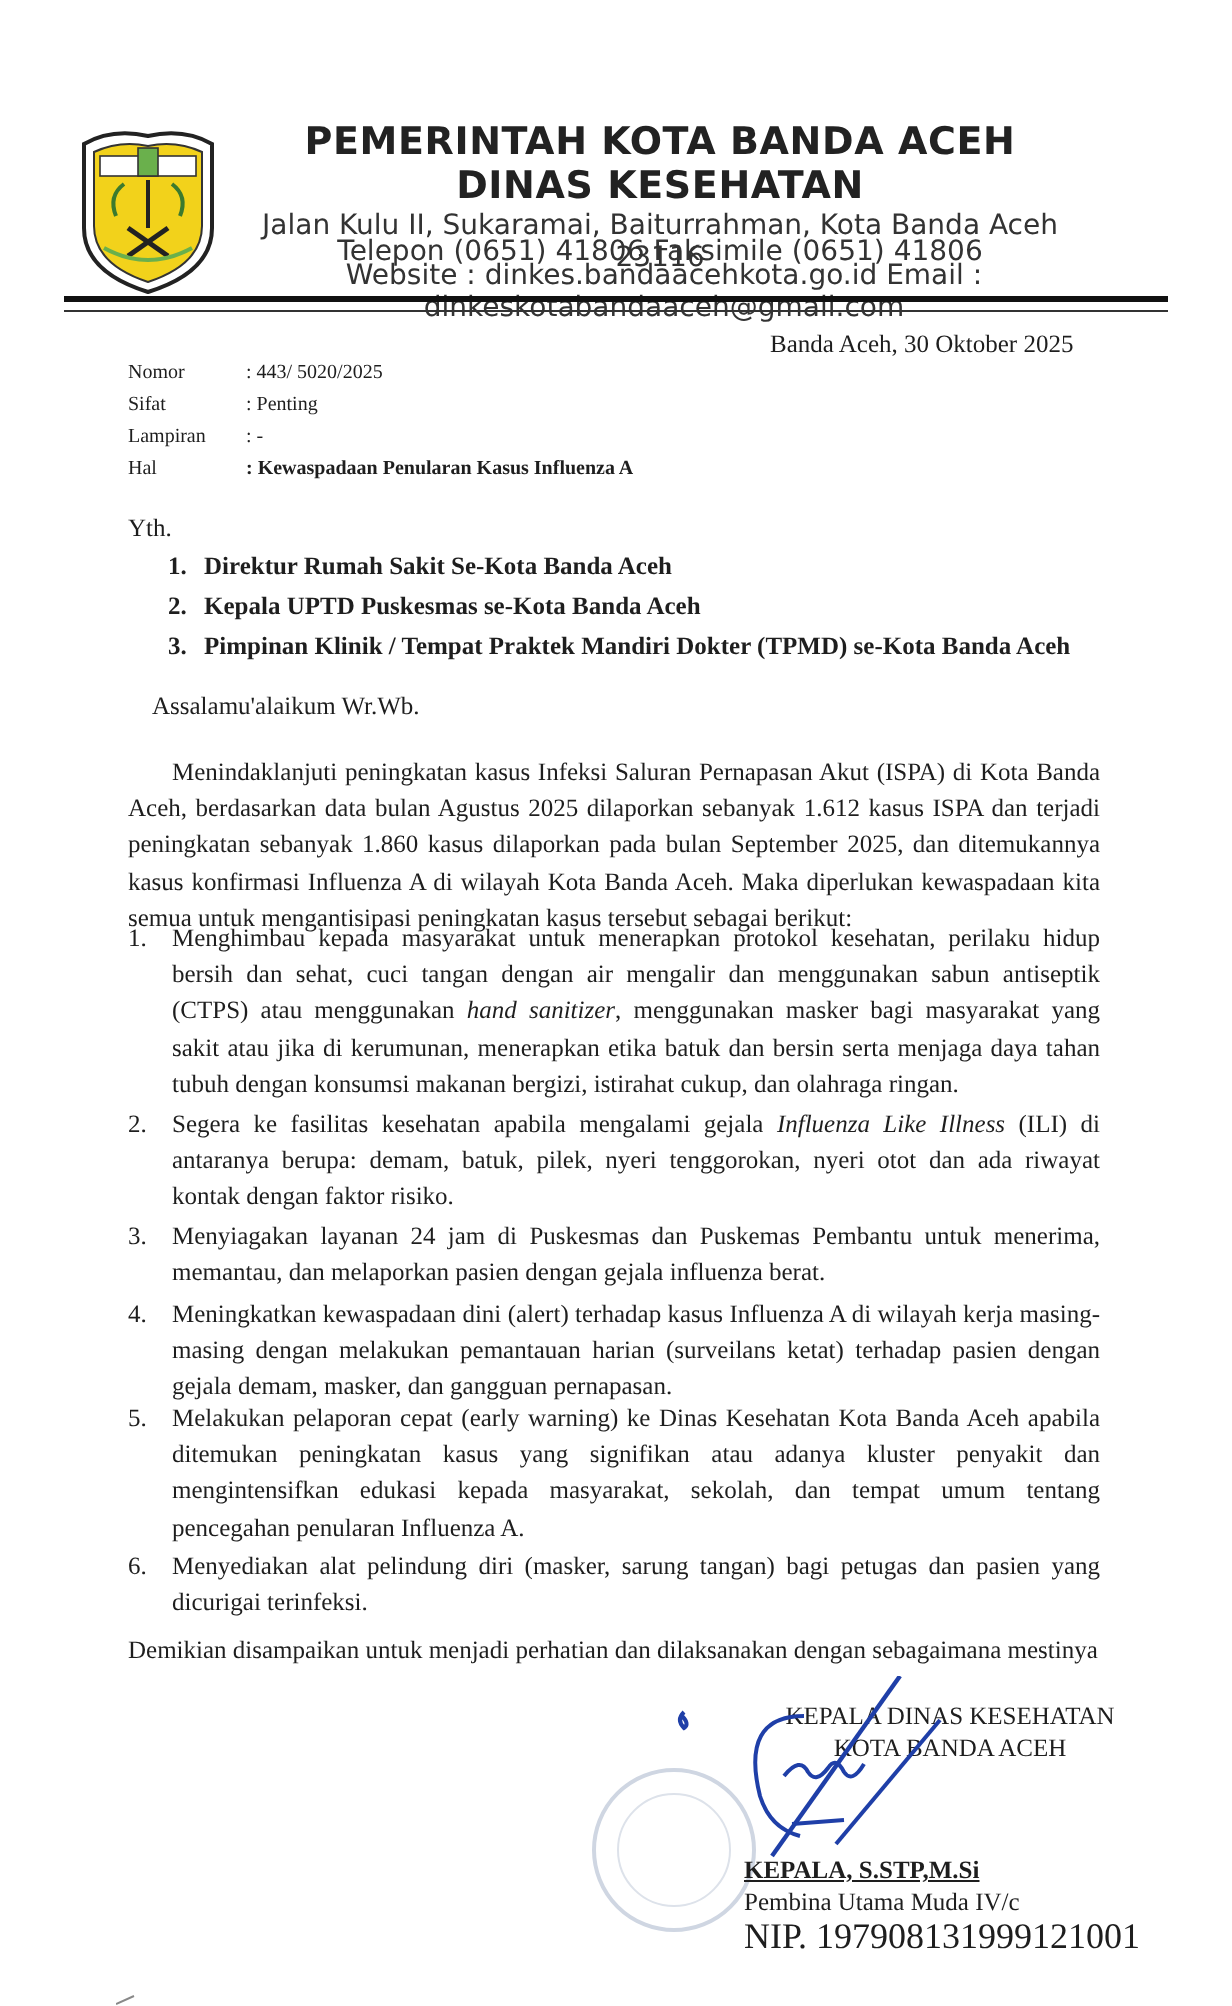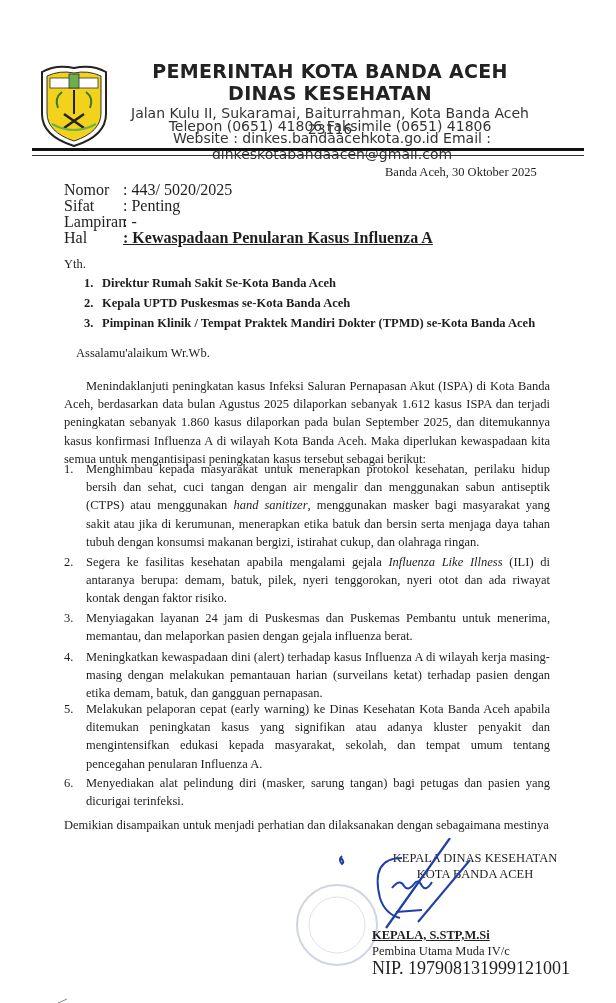--- a/index.html
+++ b/index.html
@@ -10,23 +10,23 @@
   .org1 { left:120px; top:60px; width:420px; text-align:center; font-family:"DejaVu Sans", sans-serif; font-weight:bold; font-size:19px; letter-spacing:0.3px; color:#222; }
   .org2 { left:120px; top:82px; width:420px; text-align:center; font-family:"DejaVu Sans", sans-serif; font-weight:bold; font-size:19px; letter-spacing:0.3px; color:#222; }
   .addr { left:120px; width:420px; text-align:center; font-family:"DejaVu Sans", sans-serif; font-size:14px; color:#333; }
   .addr1 { top:105px; }
   .addr2 { top:118px; }
   .addr3 { top:130px; left:112px; width:440px; }
   .rule1 { left:32px; top:148px; width:552px; height:3px; background:#111; }
   .rule2 { left:32px; top:155px; width:552px; height:1px; background:#333; }
   
   .date { left:385px; top:165px; font-size:12.5px; }
-  .meta { left:64px; font-size:16px; }
+  .meta { left:64px; font-size:10px; }
   .meta .k { display:inline-block; width:59px; }
-  .m1 { top:181px; } .m2 { top:197px; } .m3 { top:213px; } .m4 { top:229px;text-decoration:underline; }
+  .m1 { top:181px; } .m2 { top:197px; } .m3 { top:213px; } .m4 { top:229px; }
   .bold { font-weight:bold; }
   .yth { left:64px; top:257px; font-size:12.5px; }
   .rcp { left:84px; font-size:12.5px; font-weight:bold; }
   .rcp .n { display:inline-block; width:18px; }
   .r1 { top:276px; } .r2 { top:296px; } .r3 { top:316px; }
   .salam { left:76px; top:346px; font-size:12.5px; }
   .para { left:64px; top:377px; width:486px; font-size:12.5px; line-height:18.2px; text-align:justify; text-indent:22px; }
   .item { left:64px; width:486px; font-size:12.5px; line-height:18.2px; }
   .item .num { position:absolute; left:0; top:0; }
   .item .txt { margin-left:22px; text-align:justify; }
@@ -88,21 +88,21 @@
 <div class="abs item i2">
     <span class="num">2.</span>
     <div class="txt"><span>Segera ke fasilitas kesehatan apabila mengalami gejala </span><i>Influenza Like Illness</i><span> (ILI) di antaranya berupa: demam, batuk, pilek, nyeri tenggorokan, nyeri otot dan ada riwayat kontak dengan faktor risiko.</span></div>
   </div>
 <div class="abs item i3">
     <span class="num">3.</span>
     <div class="txt">Menyiagakan layanan 24 jam di Puskesmas dan Puskemas Pembantu untuk menerima, memantau, dan melaporkan pasien dengan gejala influenza berat.</div>
   </div>
 <div class="abs item i4">
     <span class="num">4.</span>
-    <div class="txt">Meningkatkan kewaspadaan dini (alert) terhadap kasus Influenza A di wilayah kerja masing-masing dengan melakukan pemantauan harian (surveilans ketat) terhadap pasien dengan etika demam, batuk, dan gangguan pernapasan.</div>
+    <div class="txt">Meningkatkan kewaspadaan dini (alert) terhadap kasus Influenza A di wilayah kerja masing-masing dengan melakukan pemantauan harian (surveilans ketat) terhadap pasien dengan gejala demam, masker, dan gangguan pernapasan.</div>
   </div>
 <div class="abs item i5">
     <span class="num">5.</span>
     <div class="txt">Melakukan pelaporan cepat (early warning) ke Dinas Kesehatan Kota Banda Aceh apabila ditemukan peningkatan kasus yang signifikan atau adanya kluster penyakit dan mengintensifkan edukasi kepada masyarakat, sekolah, dan tempat umum tentang pencegahan penularan Influenza A.</div>
   </div>
 <div class="abs item i6">
     <span class="num">6.</span>
     <div class="txt">Menyediakan alat pelindung diri (masker, sarung tangan) bagi petugas dan pasien yang dicurigai terinfeksi.</div>
   </div>
 

